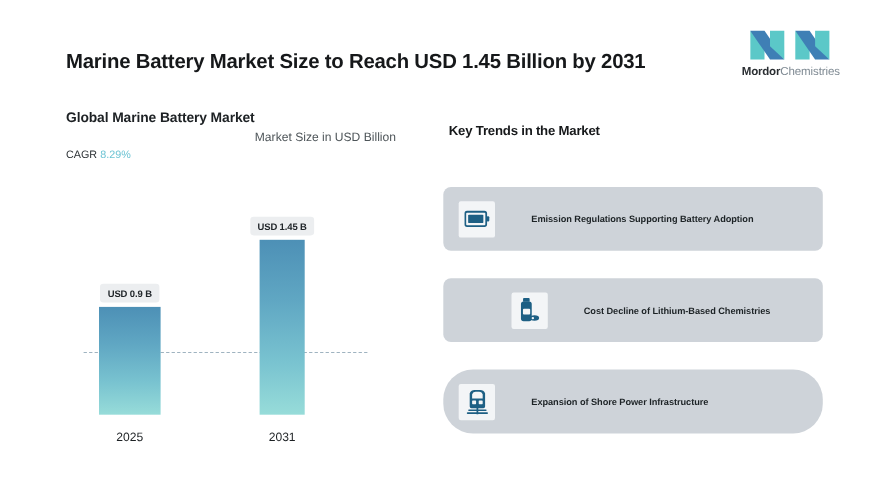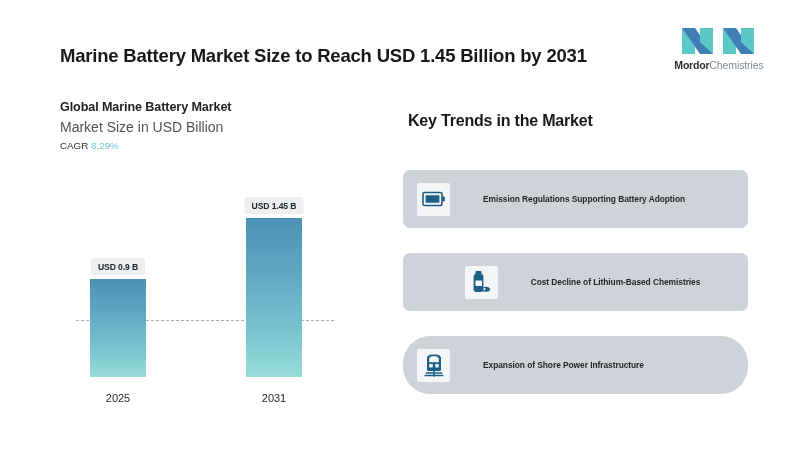--- a/index.html
+++ b/index.html
@@ -25,21 +25,21 @@
   .brand-mark { width: 74px; height: 30px; display: block; }
   .brand-word {
     margin-top: 4px; font-size: 10.5px; white-space: nowrap; line-height: 1;
   }
   .brand-word .b1 { font-weight: bold; color: #2b2f33; letter-spacing: -0.2px; }
   .brand-word .b2 { font-weight: normal; color: #7f8a93; letter-spacing: -0.1px; }
 
   
   .chart-panel { position: absolute; left: 60px; top: 100px; width: 300px; height: 320px; }
   .chart-title { font-size: 12.6px; font-weight: bold; color: #1d2124; letter-spacing: -0.1px; }
-  .chart-sub { margin-top: 5px; font-size: 14px; color: #4e5559; }
+  .chart-sub { margin-top: 5px; font-size: 11px; color: #4e5559; text-align: right; }
   .chart-cagr { margin-top: 5px; font-size: 9.8px; color: #2b3034; }
   .chart-cagr .cagr-val { color: #6ec4d4; font-weight: normal; }
 
   .plot { position: absolute; left: 0px; top: 62px; width: 300px; height: 255px; }
 
   .dash-line {
     position: absolute; left: 16px; top: 158px; width: 258px; height: 0;
     border-top: 1.4px dashed #9fb3c0;
   }
 
@@ -55,21 +55,21 @@
     font-size: 8.6px; font-weight: bold; white-space: nowrap;
     padding: 3.5px 7px; border-radius: 3px; letter-spacing: -0.1px;
   }
   .x-label {
     position: absolute; left: 50%; transform: translateX(-50%);
     font-size: 11px; color: #1d2124; white-space: nowrap;
   }
 
   
   .trends-panel { position: absolute; left: 403px; top: 112px; width: 350px; }
-  .trends-title { font-size: 16px; font-weight: bold; color: #16181a; letter-spacing: -0.2px; margin-left: 5px; }
+  .trends-title { font-size: 12px; font-weight: bold; color: #16181a; letter-spacing: -0.2px; margin-left: 5px; }
 
   .trend-card {
     position: absolute; left: 0px; width: 345px; height: 58px;
     background: #ced3d9; border-radius: 7px;
     display: flex; align-items: center;
   }
   .trend-icon-box {
     width: 33px; height: 33px; margin-left: 14px; flex: none;
     background: #f3f5f7; border-radius: 2px;
     display: flex; align-items: center; justify-content: center;
@@ -114,21 +114,21 @@
 
       <div class="bar-group">
 
         <div class="bar-col" style="left:30px; width:56px; height:215px;">
           <div class="bar-label" style="bottom:102px;">USD 0.9 B</div>
           <div class="bar" style="height:98px;"></div>
           <div class="x-label" style="bottom:-27px;">2025</div>
         </div>
 
 
-        <div class="bar-col" style="left:186px; width:56px; height:215px;">
+        <div class="bar-col" style="left:176px; width:41px; height:215px;">
           <div class="bar-label" style="bottom:163px;">USD 1.45 B</div>
           <div class="bar" style="height:159px;"></div>
           <div class="x-label" style="bottom:-27px;">2031</div>
         </div>
 
       </div>
 
     </div>
   </div>
 

